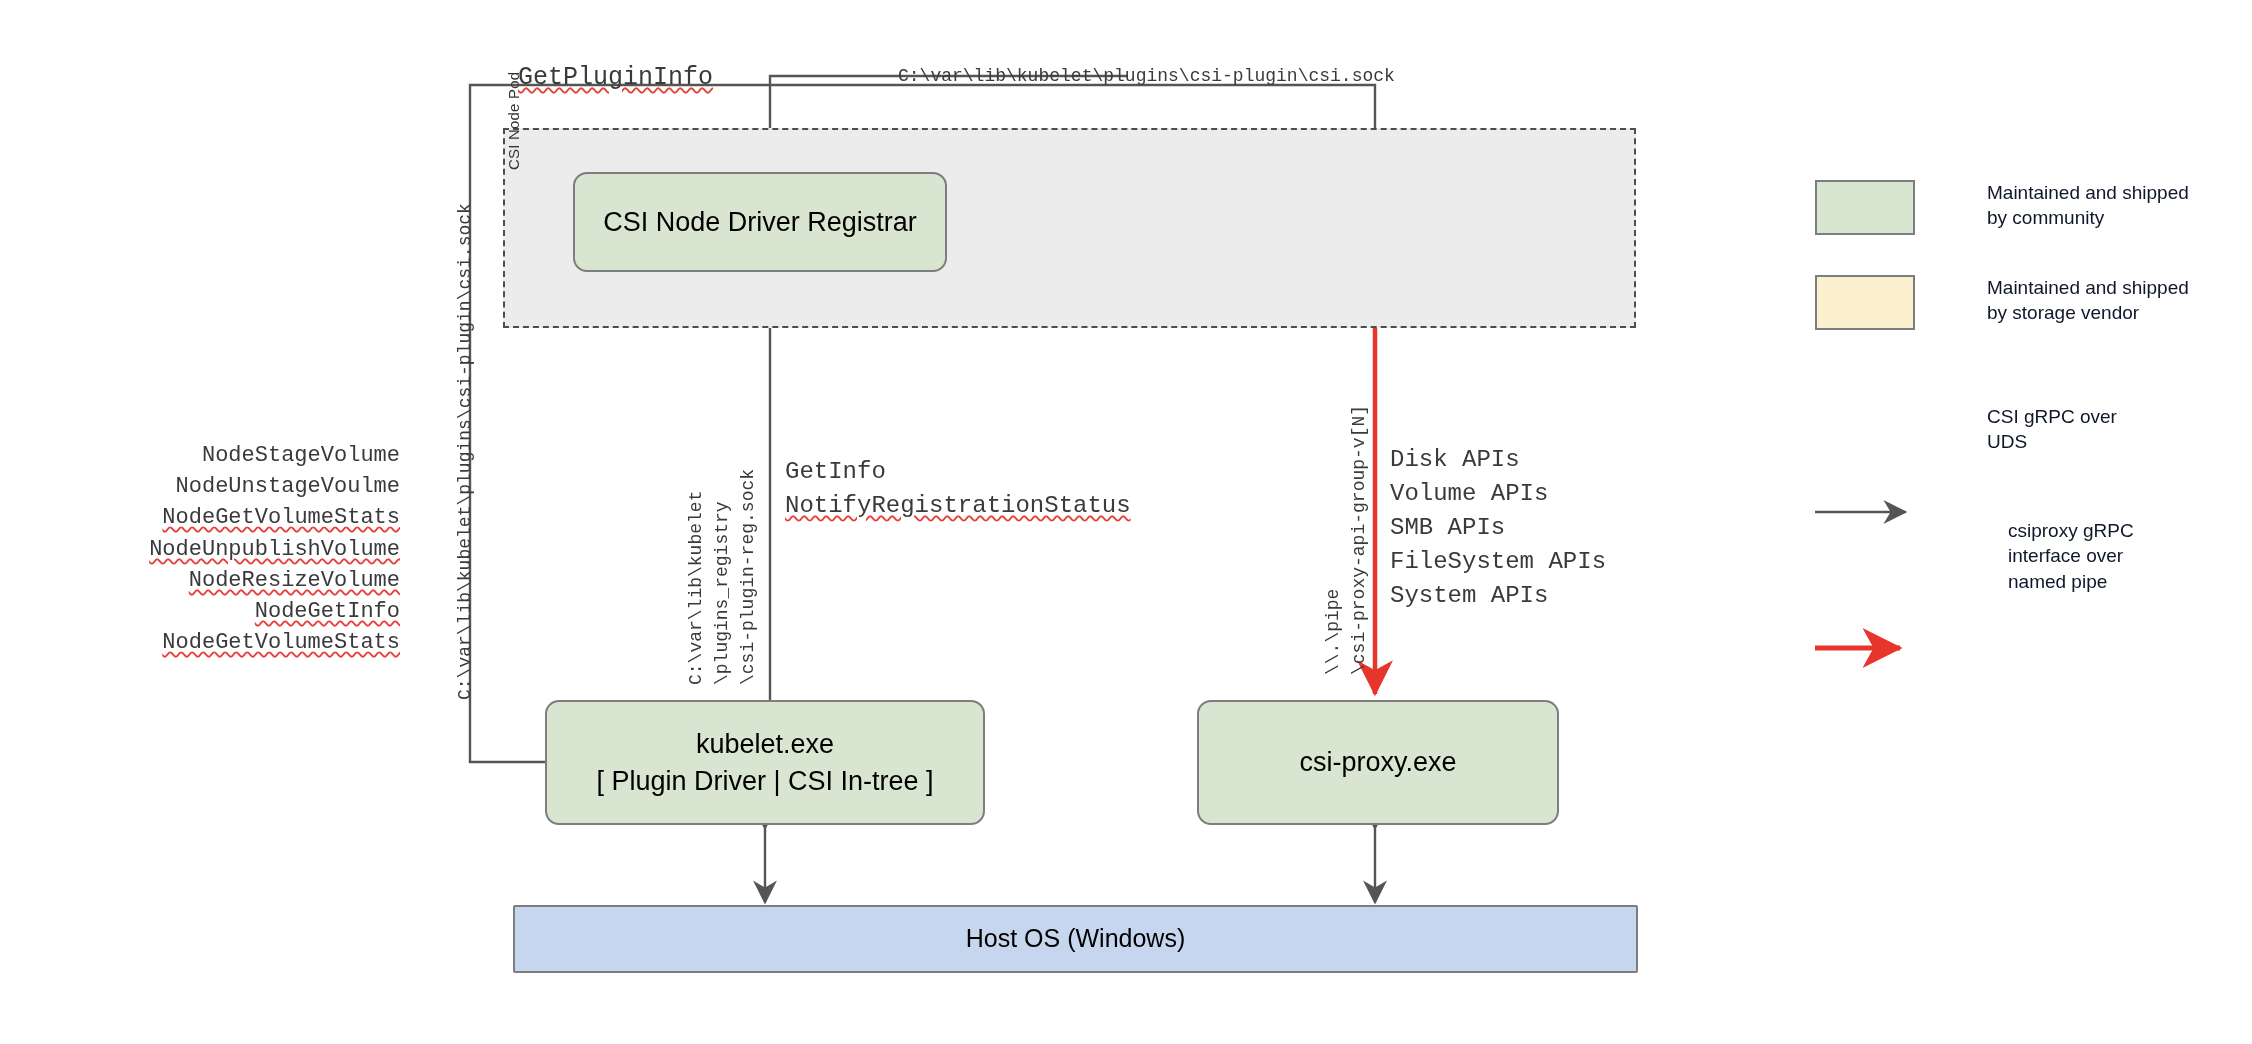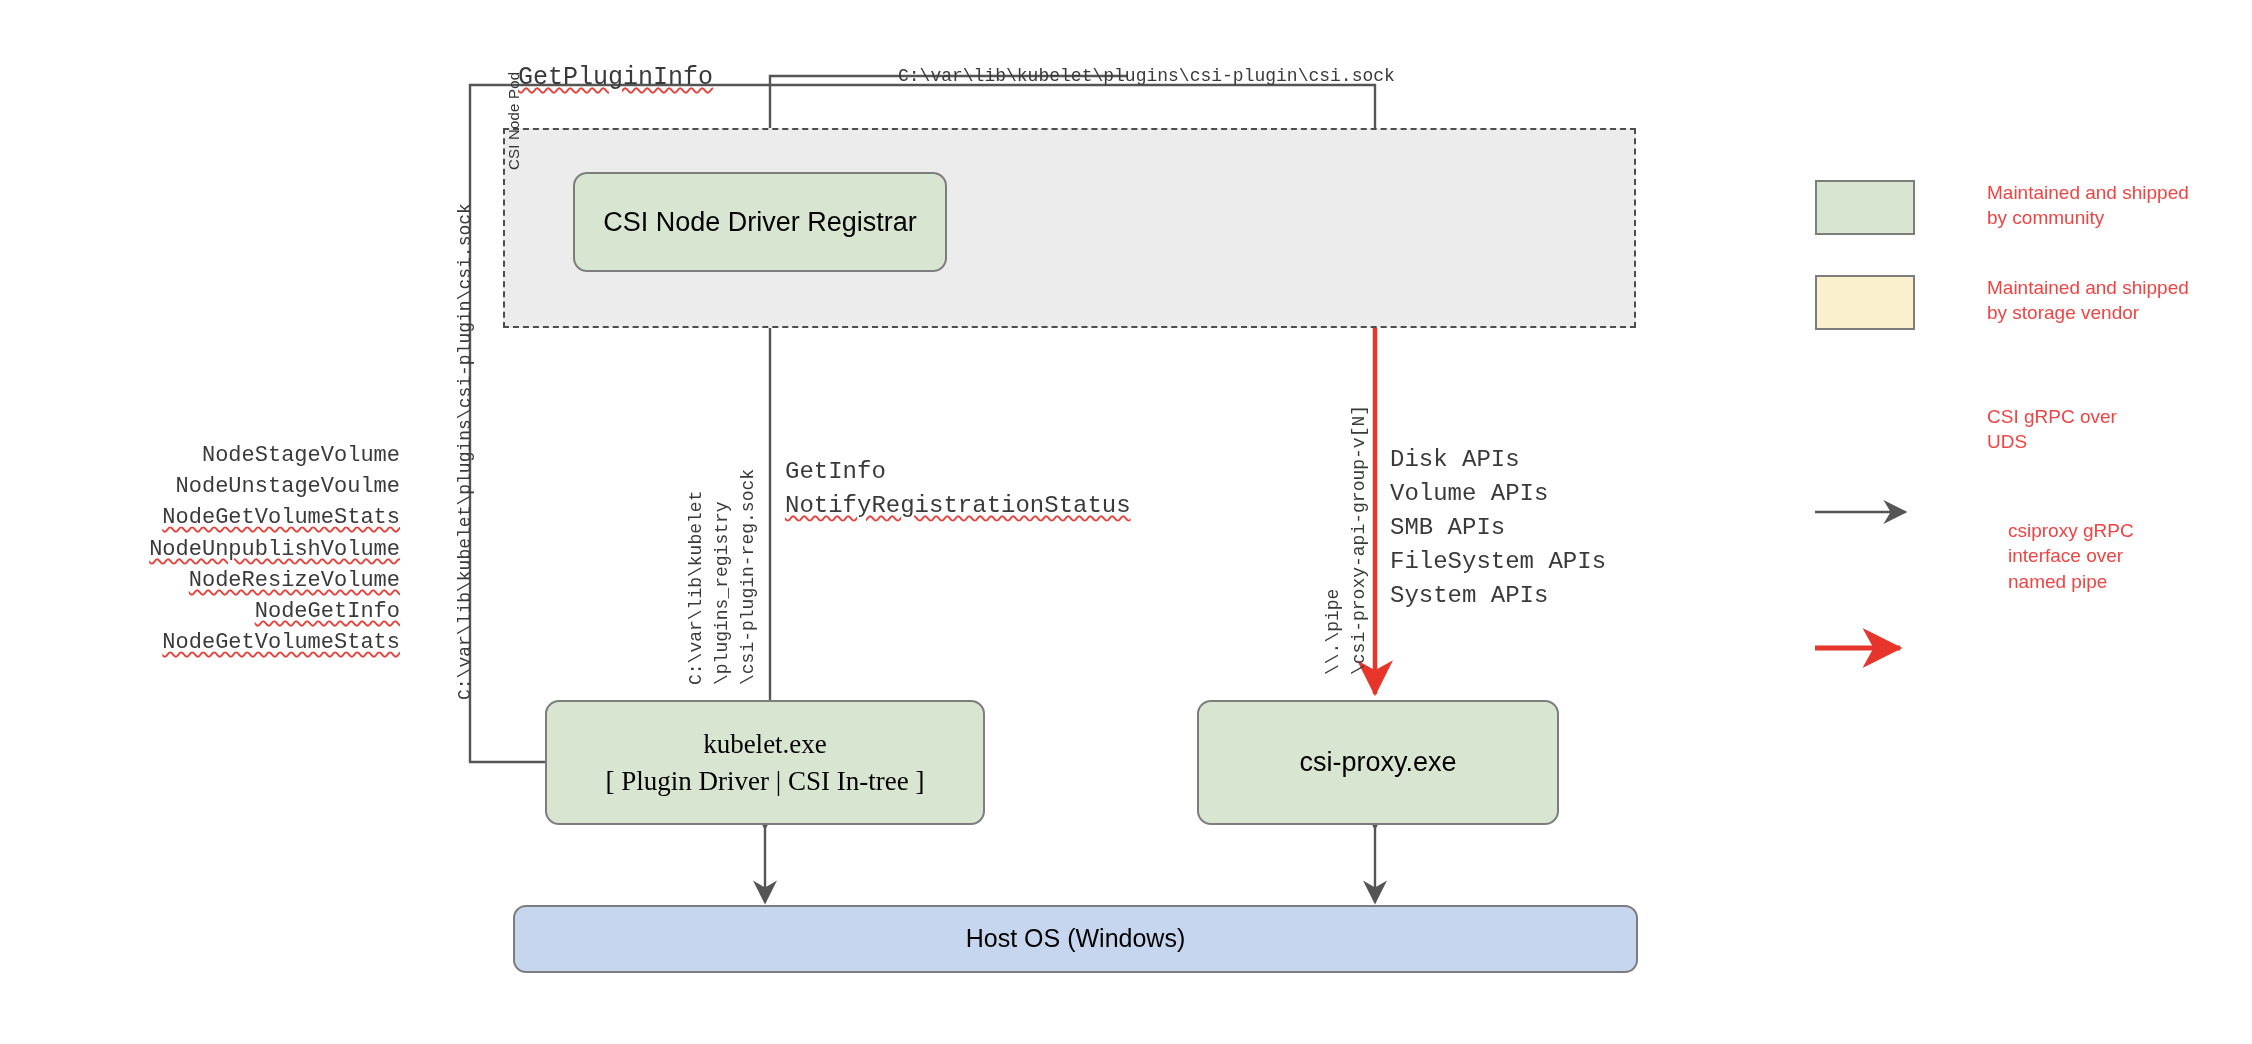--- a/index.html
+++ b/index.html
@@ -11,23 +11,23 @@
   
   .nodebox{position:absolute;box-sizing:border-box;border:2px solid #7d7d7d;
            border-radius:14px;display:flex;align-items:center;justify-content:center;
            text-align:center;line-height:1.35;}
   .green{background:#d8e5d0;}
   .cream{background:#fbf0cd;}
   .blue {background:#c7d6ef;}
 
   .b-registrar{left:573px;top:172px;width:374px;height:100px;font-size:27px;}
   .b-plugin   {left:1172px;top:172px;width:395px;height:100px;font-size:27px;}
-  .b-kubelet  {left:545px;top:700px;width:440px;height:125px;font-size:27px;font-family:Liberation Serif, serif;}
+  .b-kubelet  {left:545px;top:700px;width:440px;height:125px;font-size:27px;}
   .b-proxy    {left:1197px;top:700px;width:362px;height:125px;font-size:27px;}
-  .b-hostos   {left:513px;top:905px;width:1125px;height:68px;font-size:25px;border-radius:13px;}
+  .b-hostos   {left:513px;top:905px;width:1125px;height:68px;font-size:25px;border-radius:2px;}
 
   
   .podregion{position:absolute;left:503px;top:128px;width:1133px;height:200px;
              box-sizing:border-box;background:#ececec;border:2px dashed #4d4d4d;}
   .podlabel{position:absolute;left:505px;top:170px;width:130px;
             font-size:15px;color:#333;letter-spacing:.2px;
             transform:rotate(-90deg);transform-origin:0 0;
             white-space:nowrap;}
 
   
@@ -53,21 +53,21 @@
   .t-vpipe span{display:block;}
 
   .t-getinfo{position:absolute;left:785px;top:455px;font-size:24px;line-height:1.4;}
   .t-apis{position:absolute;left:1390px;top:443px;font-size:24px;line-height:1.42;}
   .t-apis div{white-space:nowrap;}
 
   
   .legend{position:absolute;left:1815px;top:180px;width:420px;}
   .leg-row{position:absolute;display:flex;align-items:flex-start;}
   .leg-sw{width:100px;height:55px;box-sizing:border-box;border:2px solid #7d7d7d;flex:none;}
-  .leg-txt{margin-left:72px;font-size:19px;line-height:1.33;color:#ef4444;width:260px;}
+  .leg-txt{margin-left:72px;font-size:19px;line-height:1.33;color:#0f172a;width:260px;}
   .leg-arrow{width:100px;height:55px;flex:none;position:relative;}
   .r1{left:0;top:0;}
   .r2{left:0;top:95px;}
   .r3{left:0;top:232px;}
   .r4{left:12px;top:360px;gap:9px;}
 </style>
 </head>
 <body>
 
 <div class="canvas">

